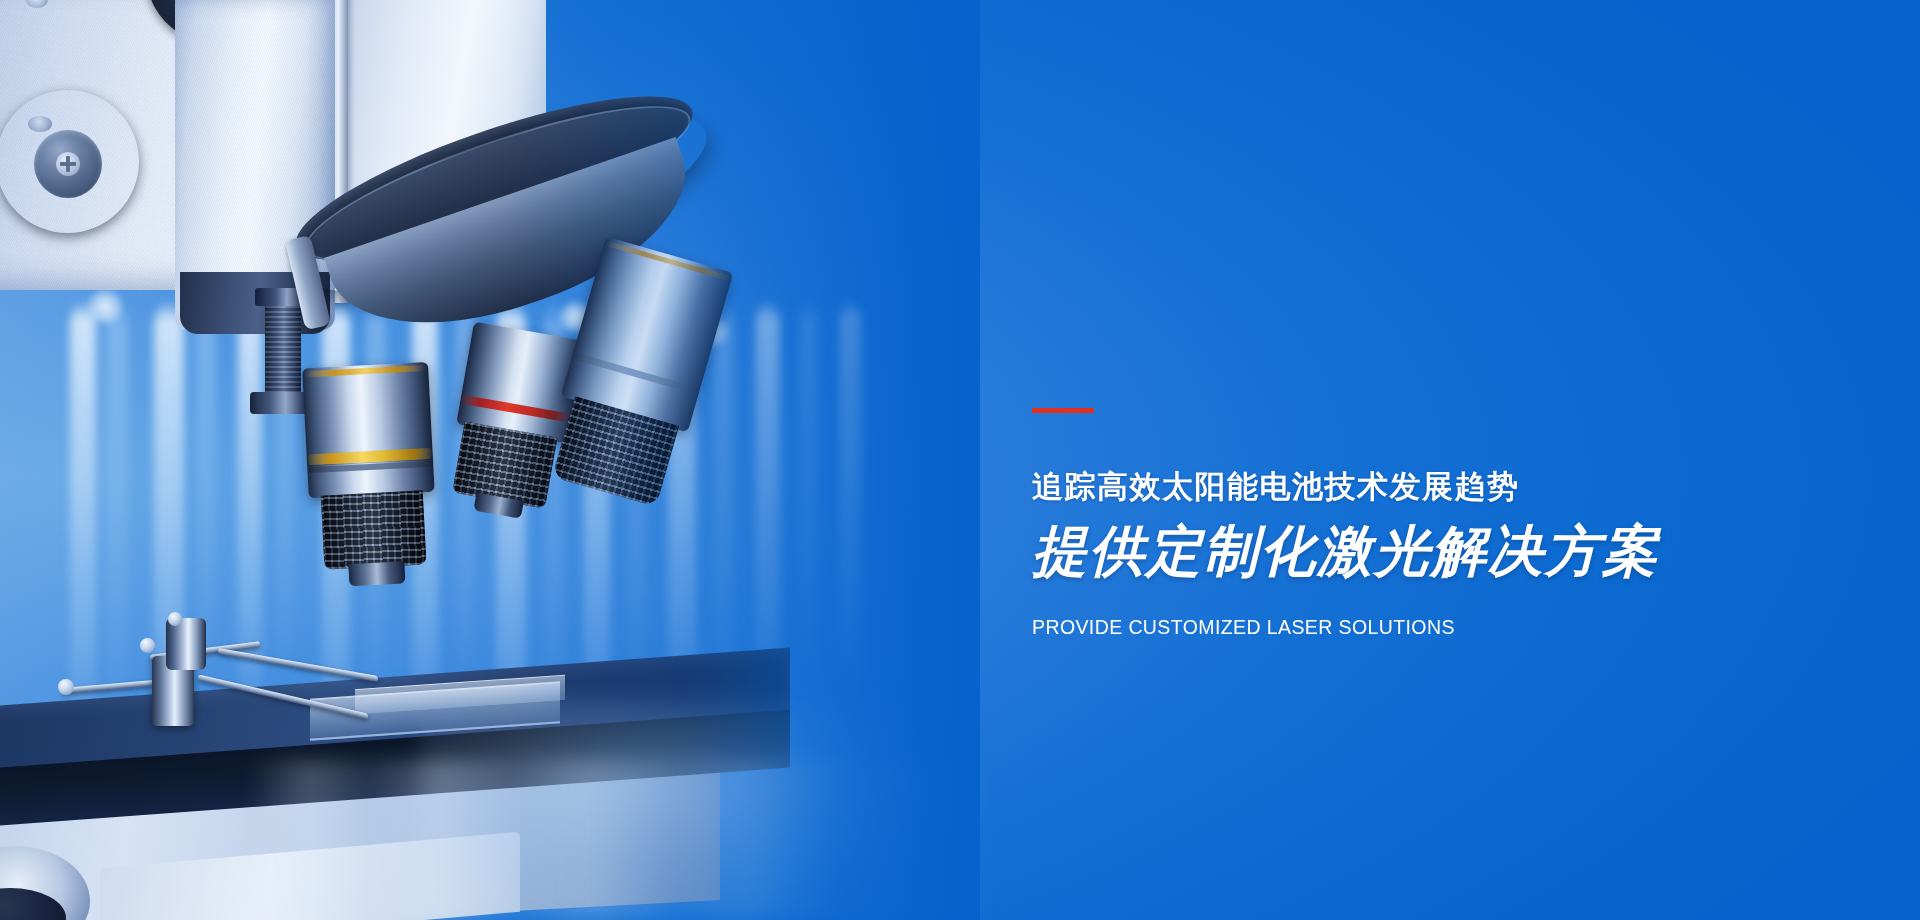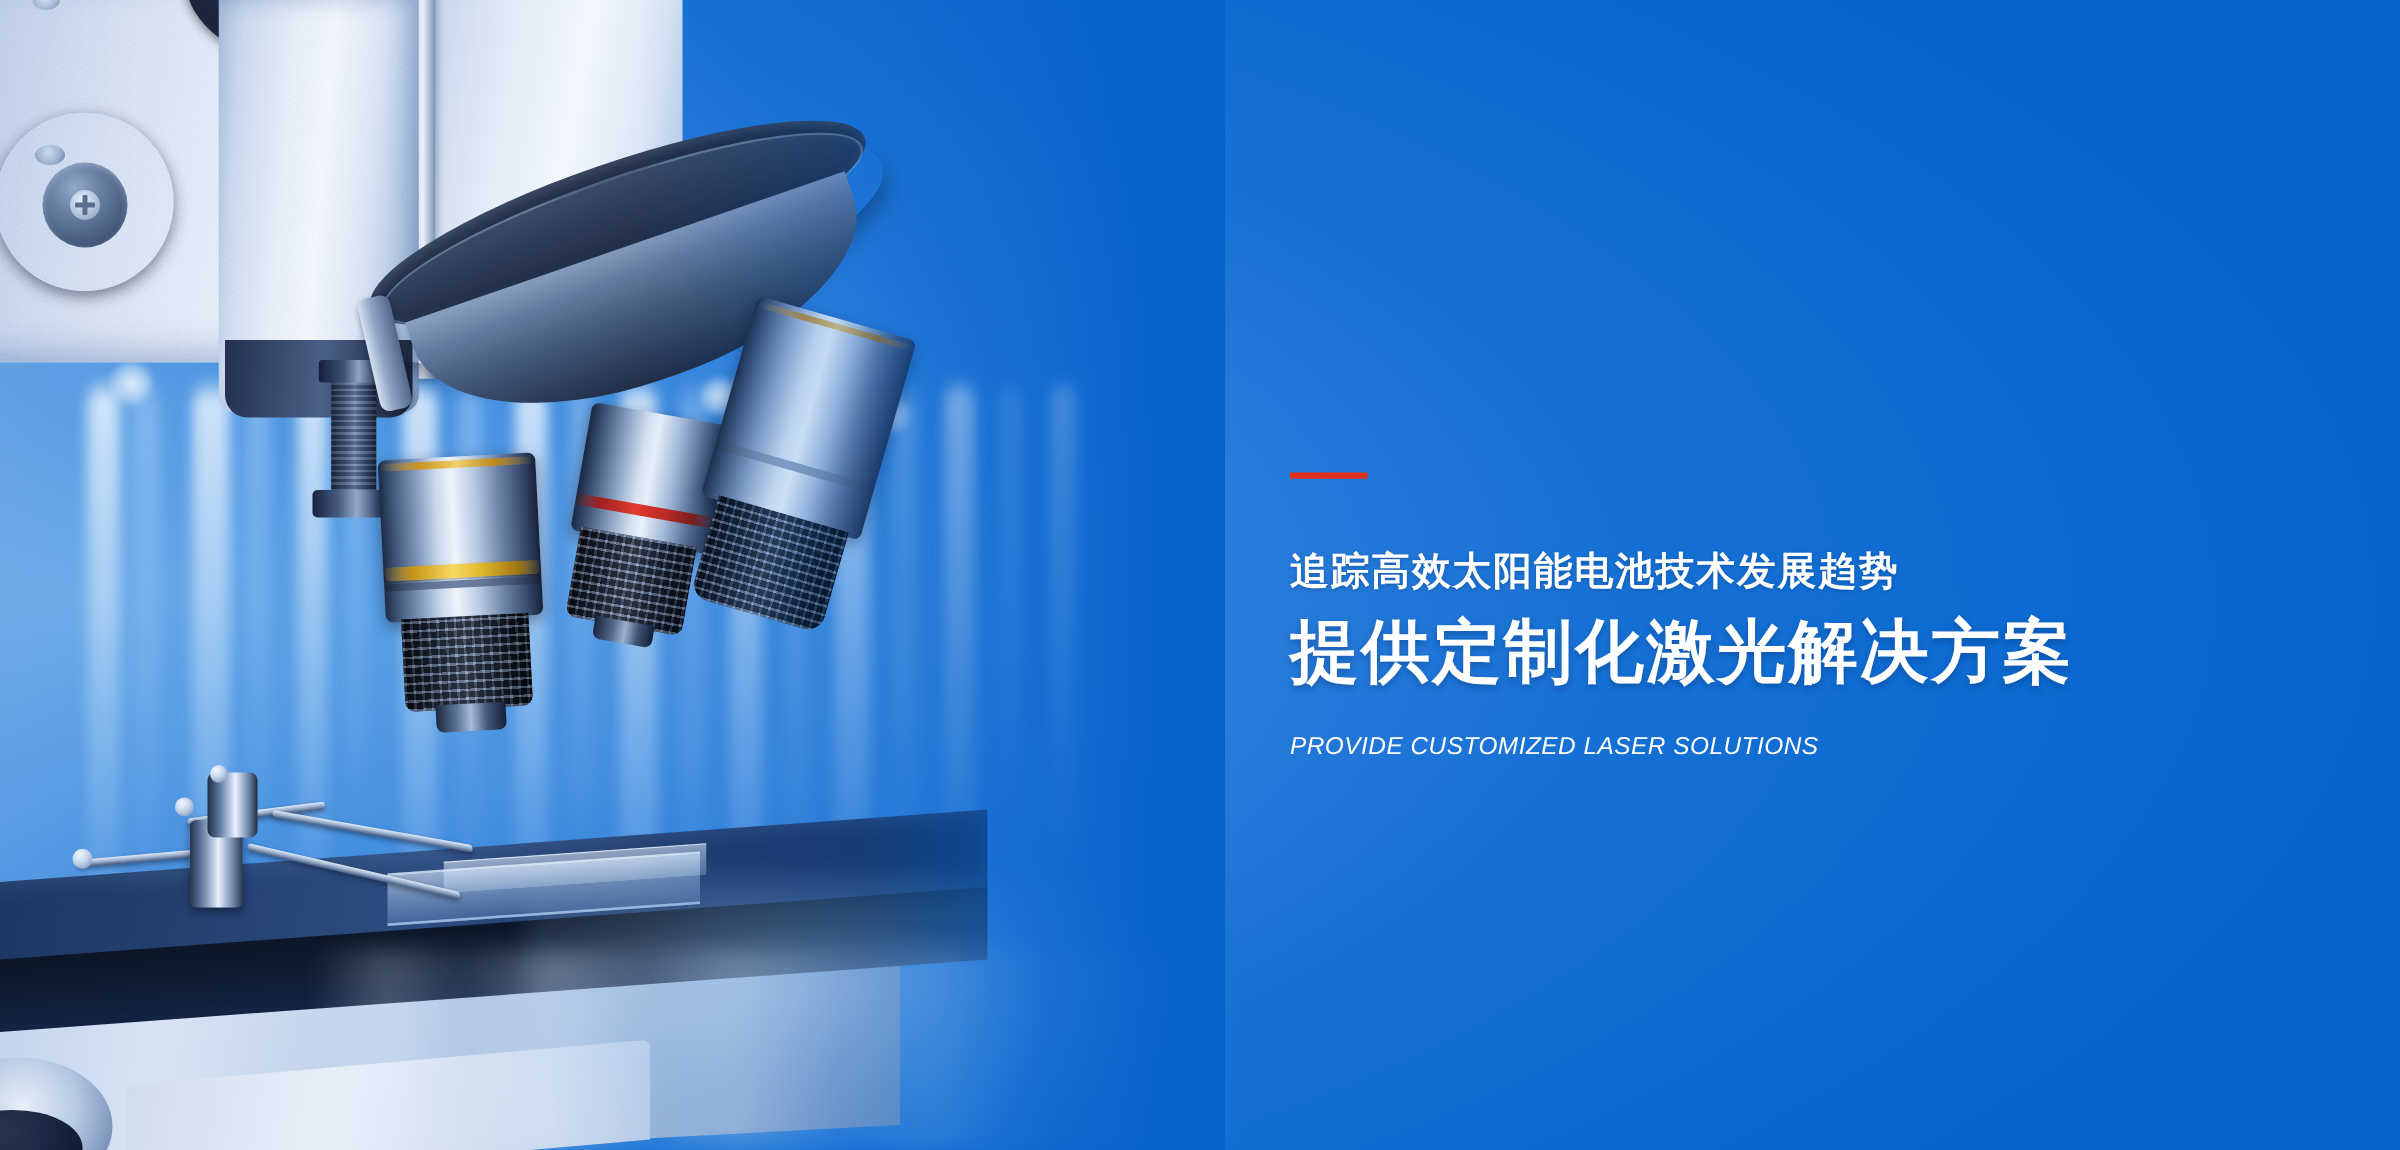--- a/index.html
+++ b/index.html
@@ -506,21 +506,21 @@
     width: 112px; height: 60px;
     z-index: 27;
     border-radius: 50%;
     background: radial-gradient(circle at 45% 30%, #27354f 0%, #182440 55%, #0e1628 100%);
   }
 
   
   .text-block {
     position: absolute;
     left: 1032px;
-    top: 378px;
+    top: 408px;
     z-index: 60;
     width: 810px;
   }
   .accent-line {
     width: 62px;
     height: 5px;
     background: #e0301e;
     margin-bottom: 55px;
   }
   .headline-sub {
@@ -533,30 +533,31 @@
     text-shadow: 0 1px 3px rgba(5,40,95,0.35);
   }
   .headline-main {
     font-size: 55px;
     font-weight: bold;
     color: #ffffff;
     letter-spacing: 2px;
     line-height: 1.18;
     margin-bottom: 34px;
     text-shadow: 0 2px 5px rgba(5,40,95,0.35);
+    font-style: italic;
   }
   .eng-line {
     font-size: 19.5px;
     font-weight: normal;
     color: #ffffff;
     letter-spacing: 0.4px;
     line-height: 1.0;
     margin-bottom: 22px;
   }
-  .eng-line:last-child { margin-bottom: 16px; font-style: italic; }
+  .eng-line:last-child { margin-bottom: 16px; }
 </style>
 </head>
 <body>
 
 <div class="banner">
 
   <div class="bg-gradient"></div>
   <div class="bg-gradient2"></div>
 
   <div class="photo">

